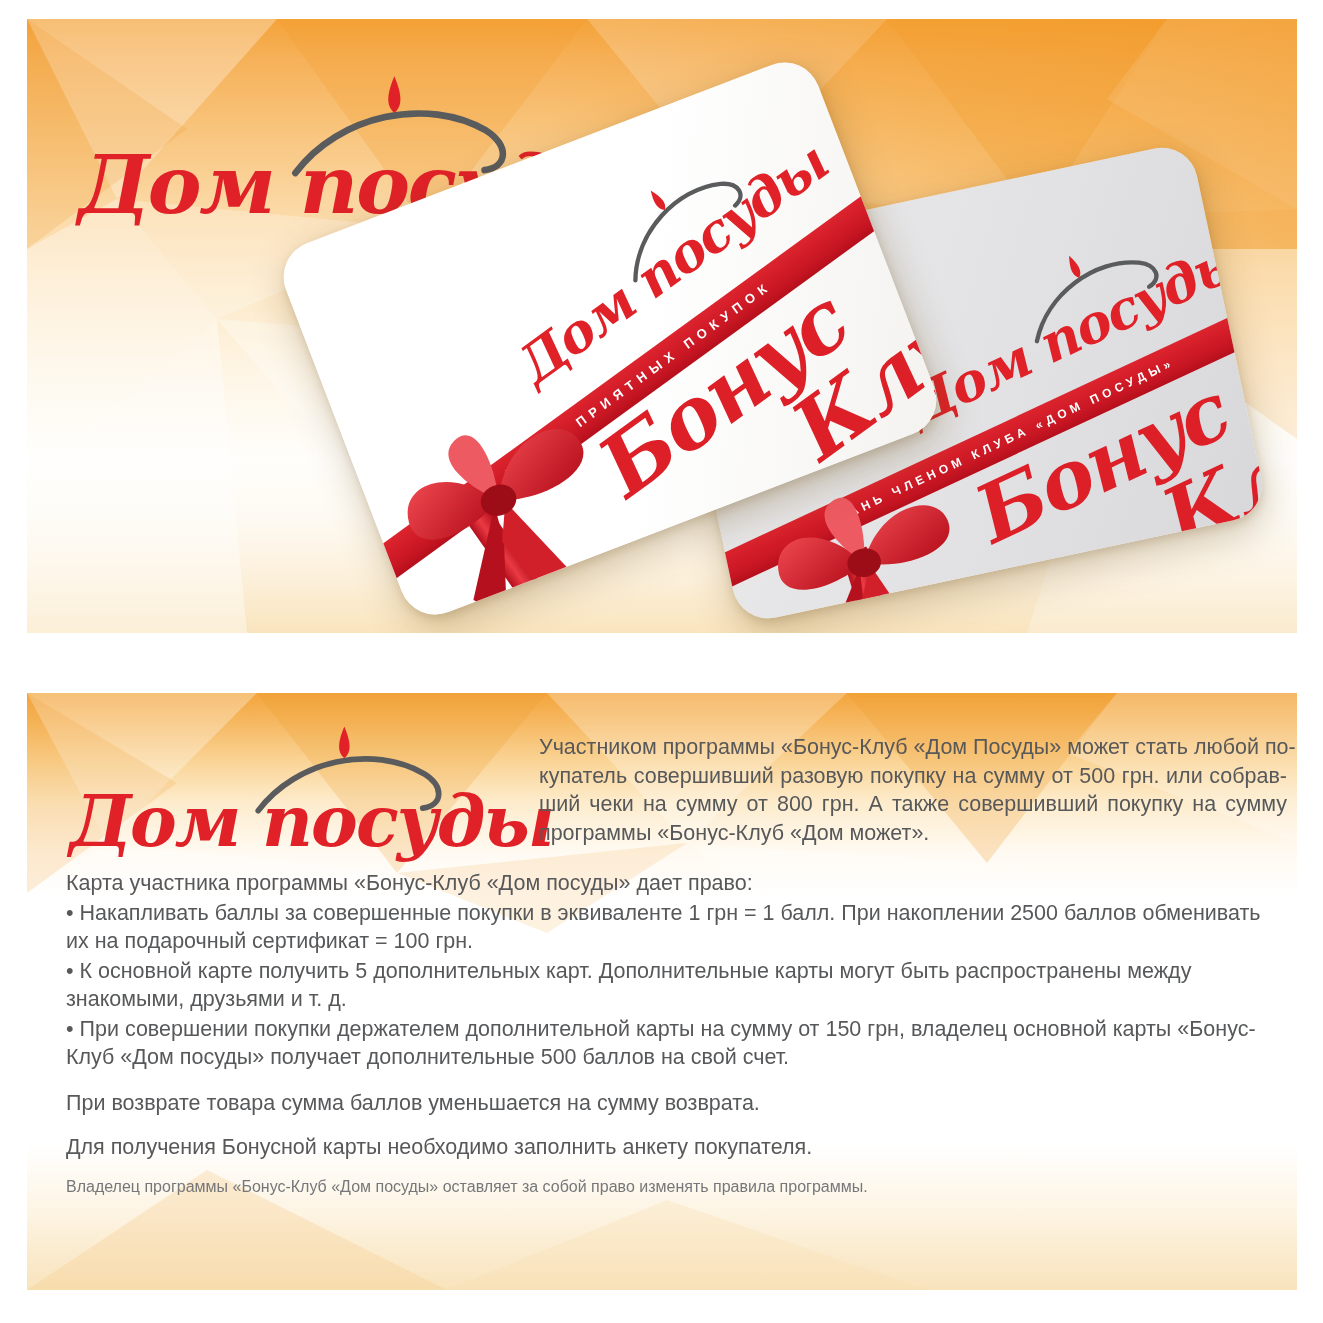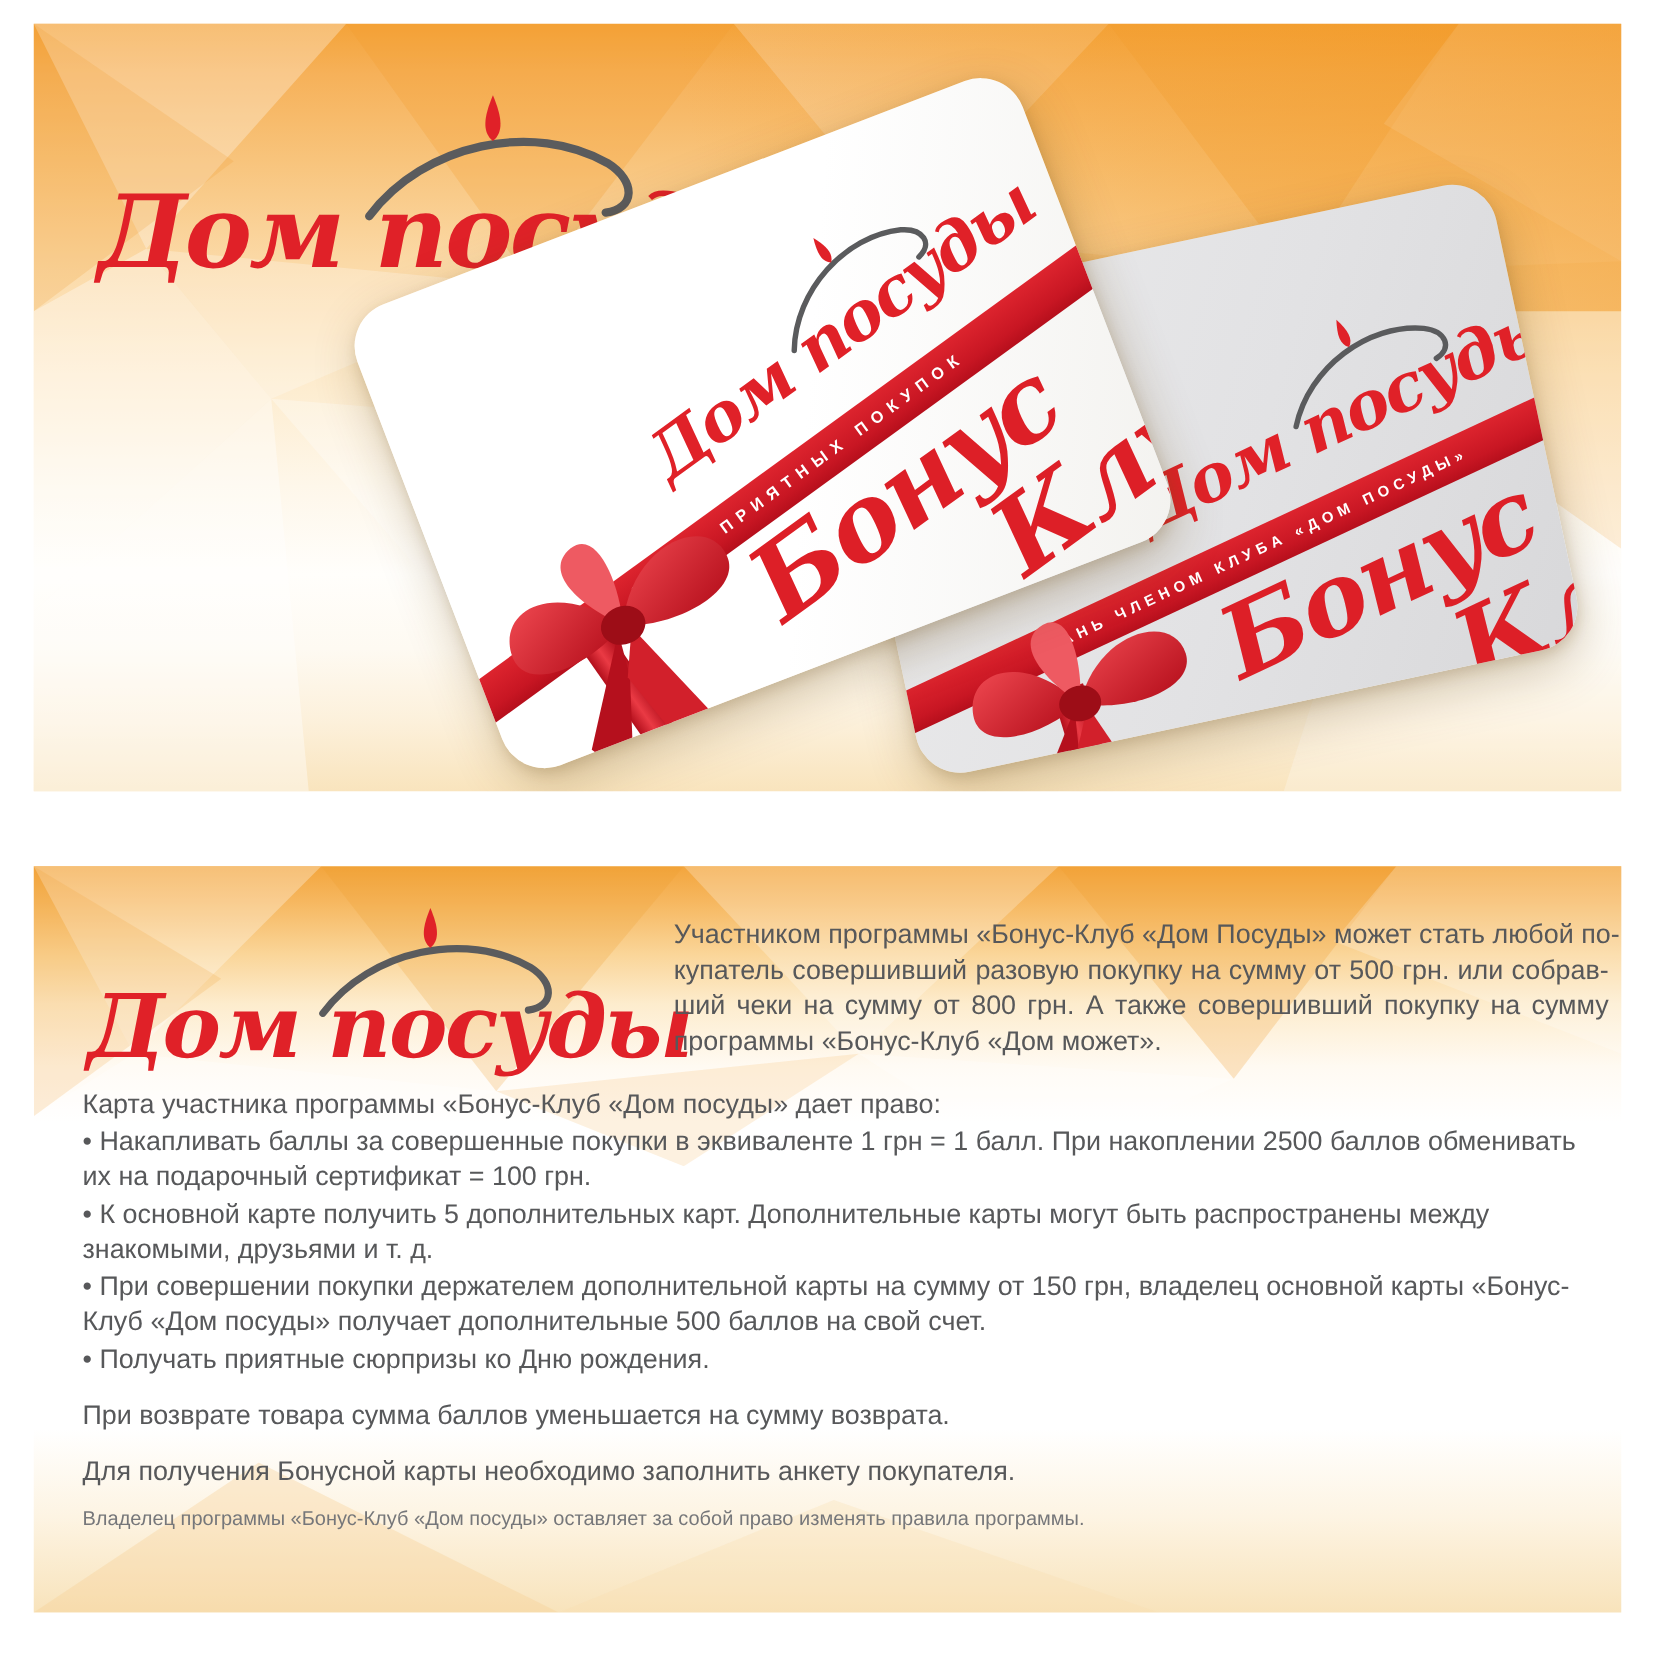--- a/index.html
+++ b/index.html
@@ -199,21 +199,20 @@
       <div class="line">ший чеки на сумму от 800 грн. А также совершивший покупку на сумму</div>
       <div class="line last">программы «Бонус-Клуб «Дом может».</div>
     </div>
 
     <div class="rules">
       <p class="heading">Карта участника программы «Бонус-Клуб «Дом посуды» дает право:</p>
       <ul>
         <li>Накапливать баллы за совершенные покупки в эквиваленте 1 грн = 1 балл. При накоплении 2500 баллов обменивать их на подарочный сертификат = 100 грн.</li>
         <li>К основной карте получить 5 дополнительных карт. Дополнительные карты могут быть распространены между знакомыми, друзьями и т. д.</li>
         <li>При совершении покупки держателем дополнительной карты на сумму от 150 грн, владелец основной карты «Бонус-Клуб «Дом посуды» получает дополнительные 500 баллов на свой счет.</li>
-        <li>Получать приятные сюрпризы ко Дню рождения.</li>
       </ul>
       <div class="note1">При возврате товара сумма баллов уменьшается на сумму возврата.</div>
       <div class="note2">Для получения Бонусной карты необходимо заполнить анкету покупателя.</div>
       <div class="fine">Владелец программы «Бонус-Клуб «Дом посуды» оставляет за собой право изменять правила программы.</div>
     </div>
   </div>
 
 </div>
 
 </body></html>

